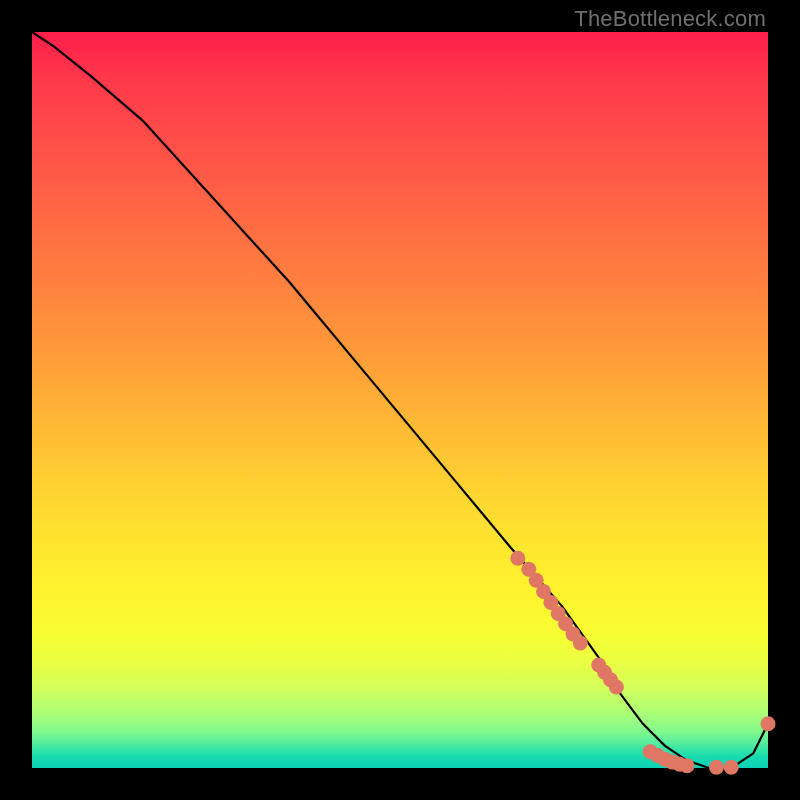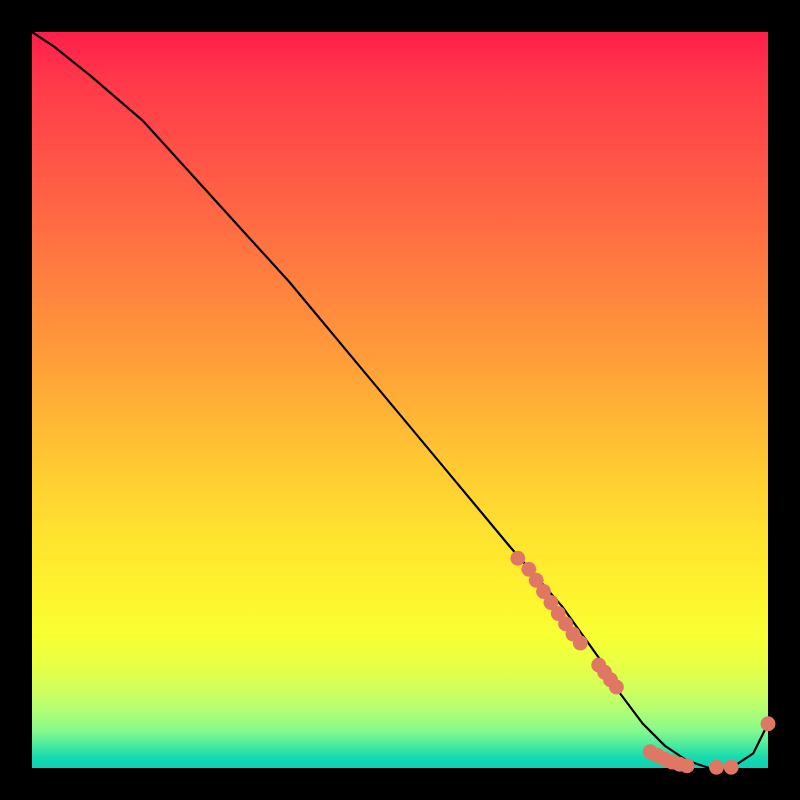--- a/index.html
+++ b/index.html
@@ -61,20 +61,21 @@
     font-weight: 500;
     letter-spacing: 0.2px;
     user-select: none;
   }
 </style>
 </head>
 <body>
 
 <div class="stage">
 
+  <div class="watermark">TheBottleneck.com</div>
 
   <div class="plot">
     <svg class="curve" viewBox="0 0 736 736">
       <path id="curve-path" fill="none" stroke="#000" stroke-width="2.2" stroke-linecap="round" stroke-linejoin="round" d="M0.0 0.0 L22.1 14.7 L58.9 44.2 L110.4 88.3 L184.0 169.3 L257.6 250.2 L331.2 338.6 L404.8 426.9 L478.4 515.2 L529.9 574.1 L566.7 625.6 L588.8 662.4 L610.9 691.8 L633.0 713.9 L655.0 728.6 L677.1 736.0 L699.2 736.0 L721.3 721.3 L736.0 691.8"></path>
       <g id="markers">
           <circle cx="485.8" cy="526.2" r="7.5" fill="#e07764"></circle>
           <circle cx="496.8" cy="537.3" r="7.5" fill="#e07764"></circle>
           <circle cx="504.2" cy="548.3" r="7.5" fill="#e07764"></circle>
           <circle cx="511.5" cy="559.4" r="7.5" fill="#e07764"></circle>
           <circle cx="518.9" cy="570.4" r="7.5" fill="#e07764"></circle>

